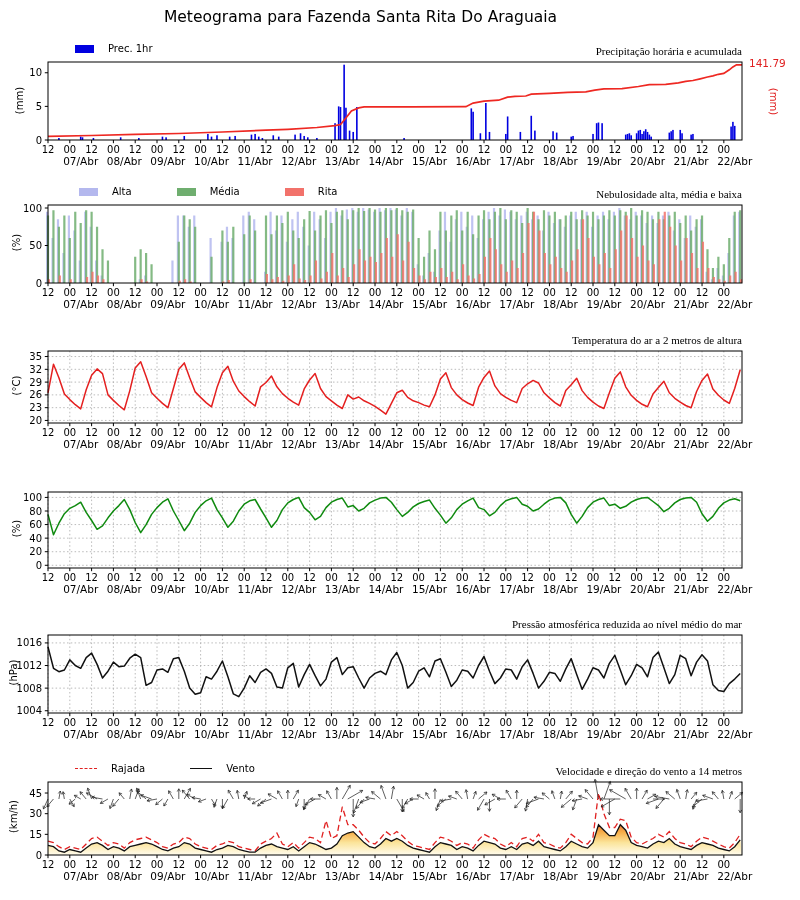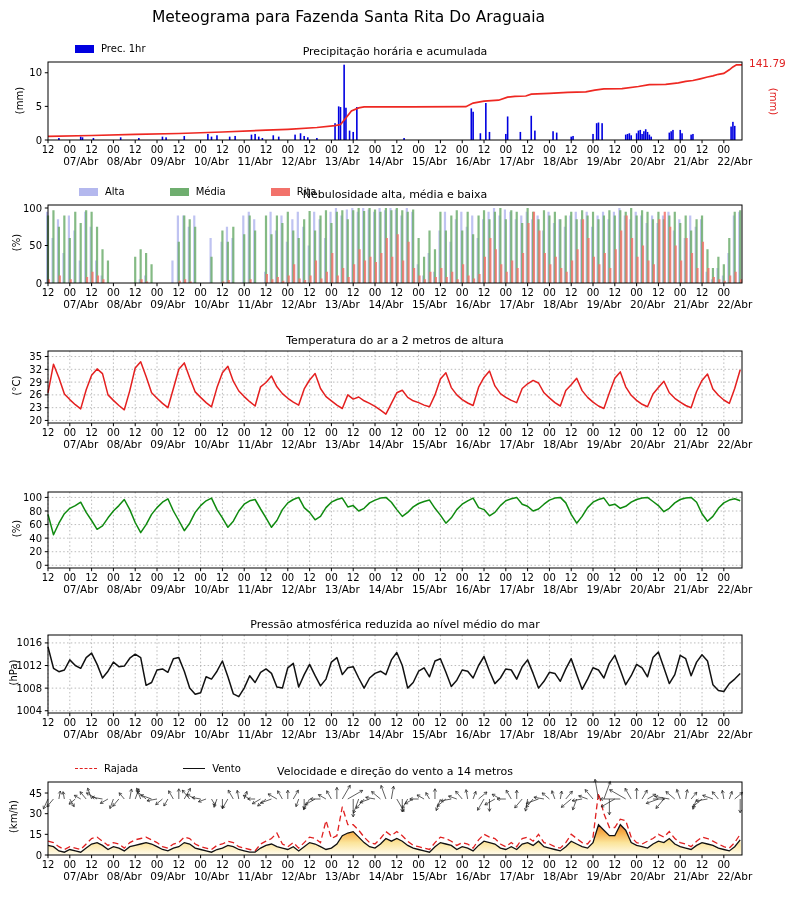--- a/index.html
+++ b/index.html
@@ -1,24 +1,24 @@
 <!DOCTYPE html>
 <html><head>
 <meta charset="utf-8">
 <style>
   html,body{margin:0;padding:0;background:#fff;}
   body{width:800px;height:900px;position:relative;font-family:"DejaVu Sans","Liberation Sans",sans-serif;color:#000;overflow:hidden;}
   .fig{position:absolute;inset:0;}
-  .main-title{position:absolute;top:8px;left:0;width:697px;text-align:center;font-size:15.5px;}
-  .ptitle{position:absolute;left:48px;width:694px;text-align:center;font-size:11px;}
+  .main-title{position:absolute;top:8px;left:12px;width:697px;text-align:center;font-size:15.5px;}
+  .ptitle{position:absolute;left:48px;width:694px;text-align:right;font-size:11px;font-family:Liberation Serif, serif;}
   .ylab{position:absolute;width:100px;text-align:center;font-size:10px;transform:rotate(-90deg);}
   .rylab{position:absolute;width:100px;text-align:center;font-size:10px;color:#e02020;transform:rotate(90deg);}
   .rann{position:absolute;font-size:10.5px;color:#e02020;}
   .legend{position:absolute;display:flex;align-items:center;font-size:10px;gap:6px;}
-  .legend .item{display:flex;align-items:center;gap:7px;margin-right:26px;padding-left:13px;}
+  .legend .item{display:flex;align-items:center;gap:14px;margin-right:26px;padding-left:13px;}
   .sw-box{display:inline-block;width:19px;height:8px;}
   .sw-line{display:inline-block;width:22px;height:0;border-top:1.6px solid #000;}
   .sw-dash{border-top-style:dashed;}
   svg{position:absolute;left:0;overflow:visible;}
 </style>
 </head>
 <body>
 
 <div class="fig">
   <div class="main-title">Meteograma para Fazenda Santa Rita Do Araguaia</div>

